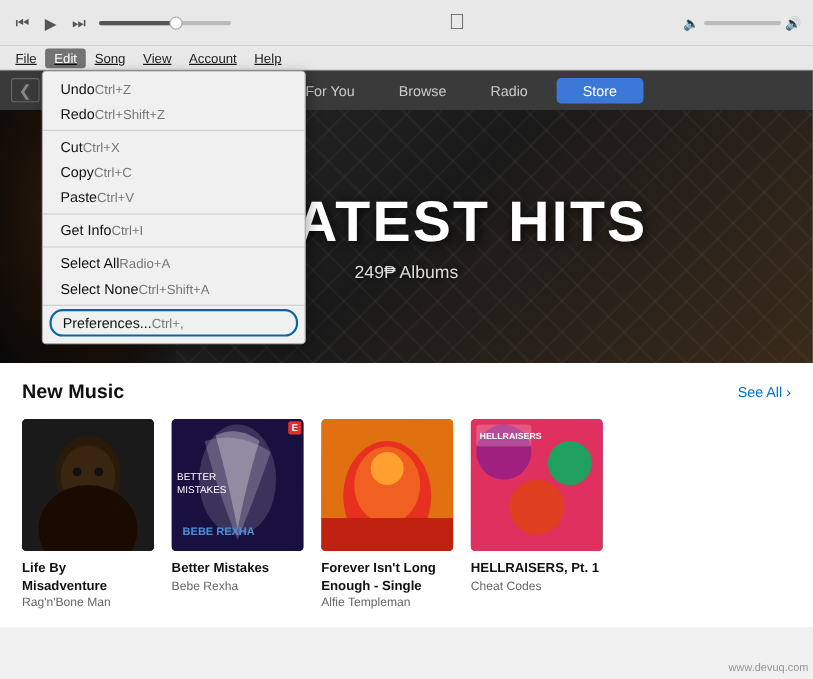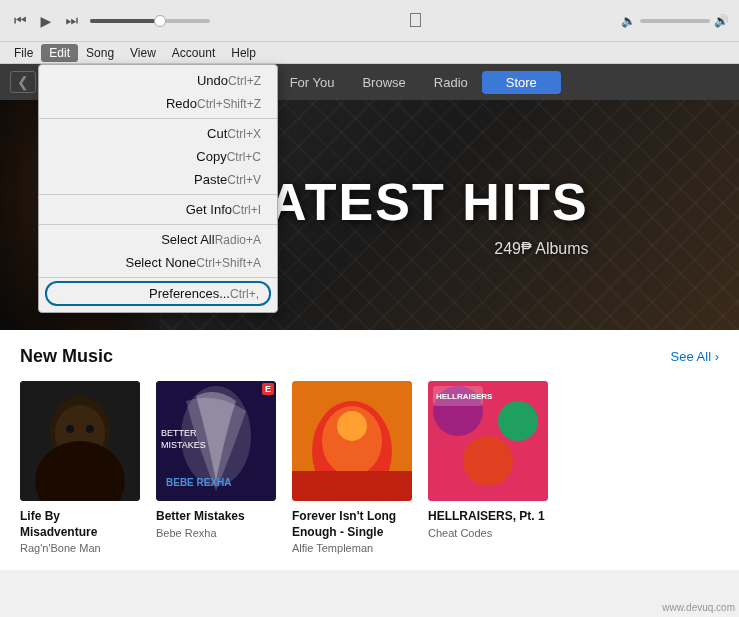--- a/index.html
+++ b/index.html
@@ -40,20 +40,21 @@
     .vol-slider { width: 70px; height: 4px; background: #bbb; border-radius: 2px; }
 
     
     .menu-bar {
       background: #e8e8e8;
       height: 22px;
       display: flex;
       align-items: center;
       padding: 0 6px;
       border-bottom: 1px solid #ccc;
+      text-decoration: underline;
     }
     .menu-item {
       padding: 2px 8px;
       font-size: 12px;
       color: #222;
       cursor: pointer;
       border-radius: 3px;
     }
     .menu-item.active {
       background: #737373;
@@ -66,21 +67,21 @@
       height: 36px;
       display: flex;
       align-items: center;
       padding: 0 10px;
       gap: 4px;
     }
     .nav-back {
       background: none; border: none; color: #888; font-size: 14px; cursor: pointer; padding: 2px 6px;
       border: 1px solid #666; border-radius: 3px;
     }
-    .nav-tabs { flex: 1; display: flex; justify-content: center; gap: 0; align-items: center; }
+    .nav-tabs { flex: 1; display: flex; justify-content: center; gap: 12px; align-items: center; }
     .nav-tab {
       color: #ccc; font-size: 13px; padding: 4px 14px; cursor: pointer; border-radius: 4px;
       background: none; border: none;
     }
     .nav-tab.store-tab {
       background: #3c78d8; color: #fff; border-radius: 4px; padding: 4px 24px;
     }
 
     
     .hero {
@@ -130,21 +131,20 @@
       text-align: center; z-index: 2;
     }
     .hero-title {
       font-size: 52px; font-weight: 900; color: #fff;
       text-transform: uppercase; letter-spacing: 2px;
       text-shadow: 2px 2px 10px rgba(0,0,0,0.8);
     }
     .hero-subtitle {
       color: #ddd; font-size: 16px; margin-top: 8px;
       text-shadow: 1px 1px 4px rgba(0,0,0,0.8);
-      text-align: right;
     }
 
     
     .new-music-section {
       background: #fff;
       padding: 16px 20px;
     }
     .section-header {
       display: flex; justify-content: space-between; align-items: center;
       margin-bottom: 14px;
@@ -182,21 +182,21 @@
     }
     .dropdown-menu {
       background: #f0f0f0;
       border: 1px solid #aaa;
       border-radius: 4px;
       box-shadow: 2px 4px 12px rgba(0,0,0,0.3);
       min-width: 240px;
       padding: 4px 0;
     }
     .dropdown-item {
-      display: flex; justify-content: flex-end; align-items: center;
+      display: flex; justify-content: flex-start; align-items: center;
       padding: 4px 16px;
       font-size: 13px; color: #111; cursor: pointer;
     }
     .dropdown-item .shortcut { color: #777; font-size: 12px; }
     .dropdown-separator {
       height: 1px; background: #ccc; margin: 3px 0;
     }
     .dropdown-item.preferences {
       border: 2px solid #0369a1;
       border-radius: 12px;

